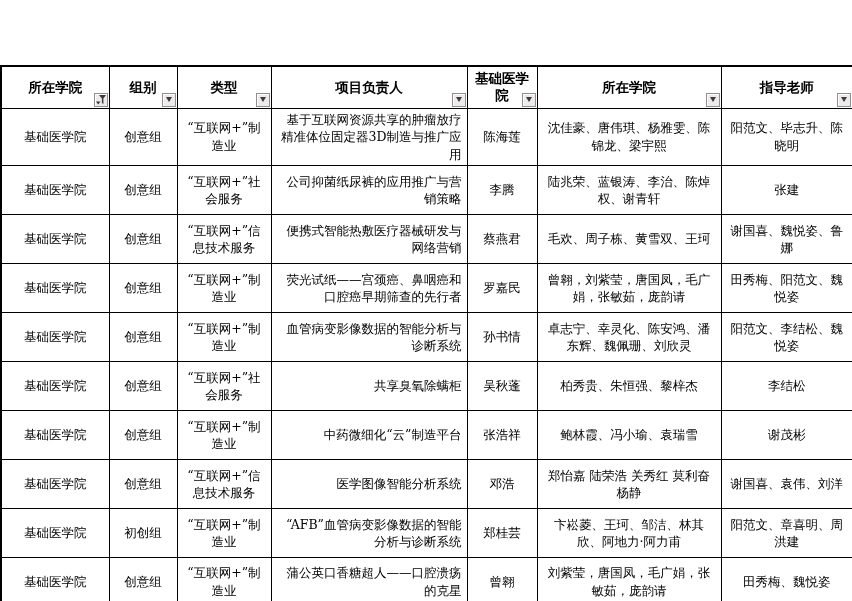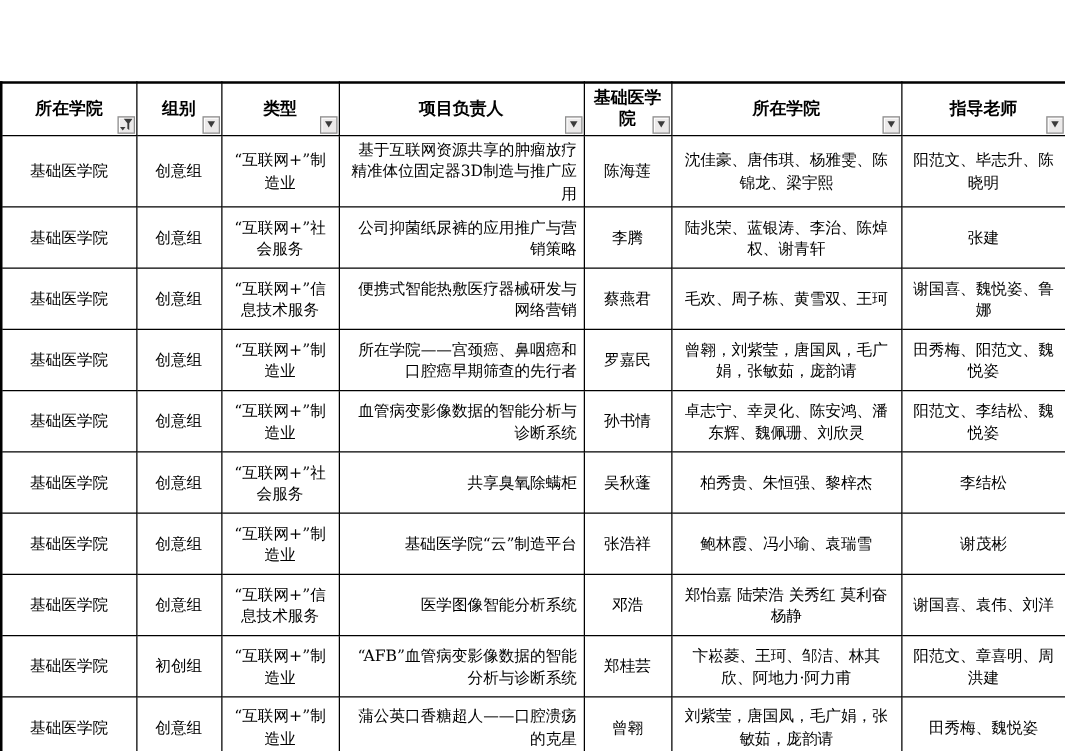--- a/index.html
+++ b/index.html
@@ -106,21 +106,21 @@
           <td>“互联网+”信息技术服务</td>
           <td>便携式智能热敷医疗器械研发与网络营销</td>
           <td>蔡燕君</td>
           <td>毛欢、周子栋、黄雪双、王珂</td>
           <td>谢国喜、魏悦姿、鲁娜</td>
         </tr>
         <tr>
           <td>基础医学院</td>
           <td>创意组</td>
           <td>“互联网+”制造业</td>
-          <td>所在学院——宫颈癌、鼻咽癌和口腔癌早期筛查的先行者</td>
+          <td>荧光试纸——宫颈癌、鼻咽癌和口腔癌早期筛查的先行者</td>
           <td>罗嘉民</td>
           <td>曾翱，刘紫莹，唐国凤，毛广娟，张敏茹，庞韵请</td>
           <td>田秀梅、阳范文、魏悦姿</td>
         </tr>
         <tr>
           <td>基础医学院</td>
           <td>创意组</td>
           <td>“互联网+”制造业</td>
           <td>血管病变影像数据的智能分析与诊断系统</td>
           <td>孙书情</td>
@@ -133,21 +133,21 @@
           <td>“互联网+”社会服务</td>
           <td>共享臭氧除螨柜</td>
           <td>吴秋蓬</td>
           <td>柏秀贵、朱恒强、黎梓杰</td>
           <td>李结松</td>
         </tr>
         <tr>
           <td>基础医学院</td>
           <td>创意组</td>
           <td>“互联网+”制造业</td>
-          <td>基础医学院“云”制造平台</td>
+          <td>中药微细化“云”制造平台</td>
           <td>张浩祥</td>
           <td>鲍林霞、冯小瑜、袁瑞雪</td>
           <td>谢茂彬</td>
         </tr>
         <tr>
           <td>基础医学院</td>
           <td>创意组</td>
           <td>“互联网+”信息技术服务</td>
           <td>医学图像智能分析系统</td>
           <td>邓浩</td>

